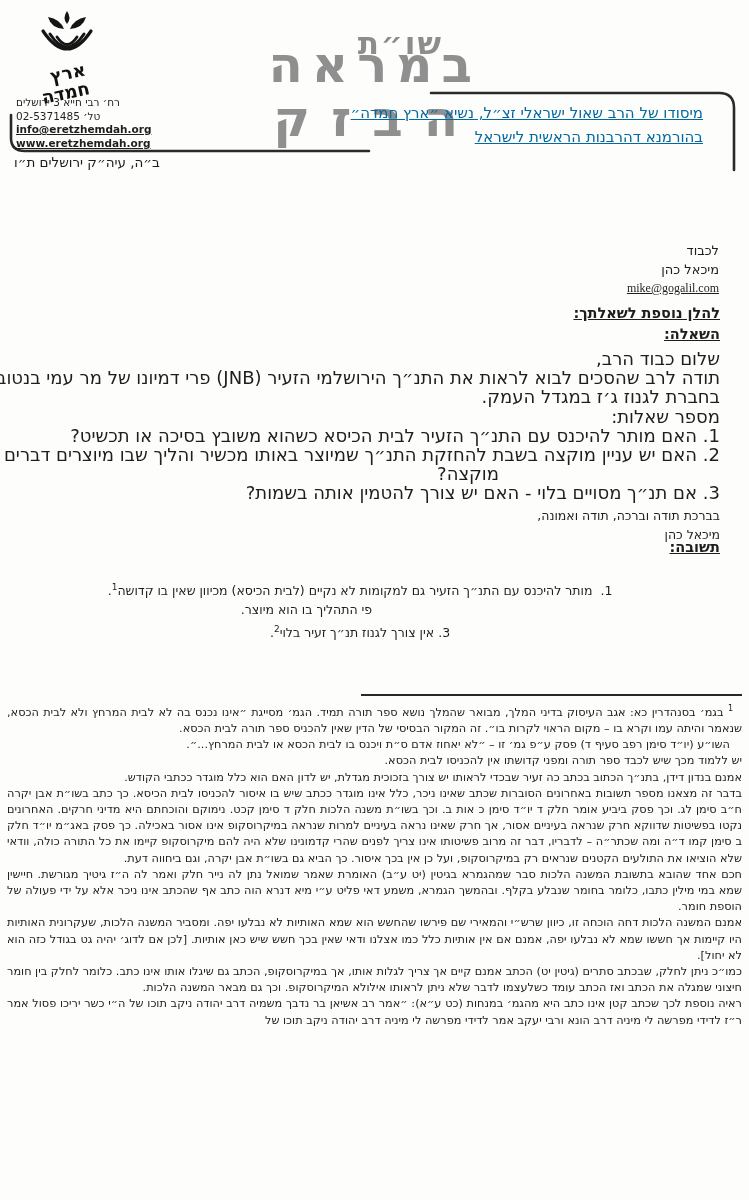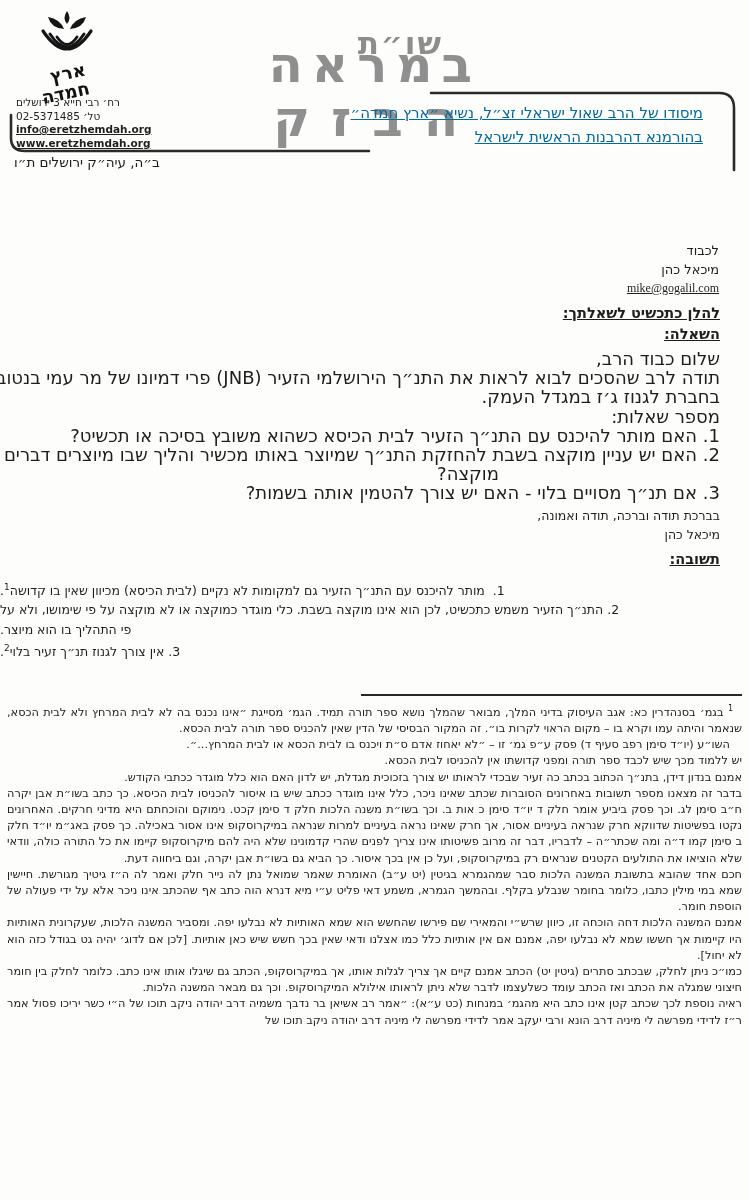--- a/index.html
+++ b/index.html
@@ -29,29 +29,29 @@
   .blessing{top:154px;left:14px;font-size:13.5px;white-space:nowrap;}
 
   .dateblock{top:183px;left:18px;direction:rtl;text-align:left;font-size:13px;line-height:18.5px;white-space:nowrap;}
 
   .recipient{top:242px;right:30px;text-align:right;font-size:13px;line-height:18.5px;white-space:nowrap;}
   .recipient .email{font-family:"Liberation Serif",serif;font-size:12px;text-decoration:underline;}
 
   .hline{right:29px;font-weight:bold;font-size:14.5px;text-decoration:underline;white-space:nowrap;}
   .h-intro{top:305px;}
   .h-question{top:326px;}
-  .h-answer{top:551px;}
+  .h-answer{top:539px;}
 
   .qbody{top:349px;right:29px;left:0;font-size:18px;line-height:19.2px;text-align:right;}
   .qbody div{white-space:nowrap;}
   .q-cont{padding-right:221px;}
 
   .signoff{top:506px;right:29px;font-size:12.5px;line-height:19px;text-align:right;white-space:nowrap;}
 
-  .answers{top:578px;right:29px;left:0;font-size:12.5px;line-height:19.2px;text-align:left;}
+  .answers{top:578px;right:29px;left:0;font-size:12.5px;line-height:19.2px;text-align:center;}
   .answers div{white-space:nowrap;}
   .a-cont{padding-right:107px;}
   .answers sup{font-size:9px;}
 
   .fn-sep{top:694px;left:361px;width:381px;height:2px;background:#282828;}
 
   .footnotes{top:701px;left:7px;right:7px;font-size:11.3px;line-height:16.2px;
              text-align:justify;text-align-last:right;color:#1d1d1d;}
   .fn-par{margin:0;}
   .fn-first{text-indent:9px;}
@@ -99,21 +99,21 @@
 
   <div class="abs blessing">ב״ה, עיה״ק ירושלים ת״ו</div>
 
 
   <div class="abs recipient">
     <div>לכבוד</div>
     <div>מיכאל כהן</div>
     <div class="email">mike@gogalil.com</div>
   </div>
 
-  <div class="abs hline h-intro">להלן כתכשיט לשאלתך:</div>
+  <div class="abs hline h-intro">להלן נוספת לשאלתך:</div>
   <div class="abs hline h-question">השאלה:</div>
 
   <div class="abs qbody">
     <div>שלום כבוד הרב,</div>
     <div>תודה לרב שהסכים לבוא לראות את התנ״ך הירושלמי הזעיר (JNB) פרי דמיונו של מר עמי בנטוב מתל-אביב המיוצר</div>
     <div>בחברת לגנוז ג׳ז במגדל העמק.</div>
     <div>מספר שאלות:</div>
     <div>1. האם מותר להיכנס עם התנ״ך הזעיר לבית הכיסא כשהוא משובץ בסיכה או תכשיט?</div>
     <div>2. האם יש עניין מוקצה בשבת להחזקת התנ״ך שמיוצר באותו מכשיר והליך שבו מיוצרים דברים שוודאי מבחינת</div>
     <div class="q-cont">מוקצה?</div>
@@ -122,21 +122,20 @@
 
   <div class="abs signoff">
     <div>בברכת תודה וברכה, תודה ואמונה,</div>
     <div>מיכאל כהן</div>
   </div>
 
   <div class="abs hline h-answer">תשובה:</div>
 
   <div class="abs answers">
     <div><span>1.&nbsp; מותר להיכנס עם התנ״ך הזעיר גם למקומות לא נקיים (לבית הכיסא) מכיוון שאין בו קדושה</span><sup>1</sup><span>.</span></div>
-    <div><span>2. התנ״ך הזעיר משמש כתכשיט, לכן הוא אינו מוקצה בשבת. כלי מוגדר כמוקצה או לא מוקצה על פי שימושו, ולא על</span></div>
     <div class="a-cont"><span>פי התהליך בו הוא מיוצר.</span></div>
     <div><span>3. אין צורך לגנוז תנ״ך זעיר בלוי</span><sup>2</sup><span>.</span></div>
   </div>
 
   <div class="abs fn-sep"></div>
 
   <div class="abs footnotes">
     <div class="fn-par fn-first"><sup>1</sup> <span>בגמ׳ בסנהדרין כא: אגב העיסוק בדיני המלך, מבואר שהמלך נושא ספר תורה תמיד. הגמ׳ מסייגת ״אינו נכנס בה לא לבית המרחץ ולא לבית הכסא, שנאמר והיתה עמו וקרא בו – מקום הראוי לקרות בו״. זה המקור הבסיסי של הדין שאין להכניס ספר תורה לבית הכסא.</span></div>
     <div class="fn-par fn-indent">השו״ע (יו״ד סימן רפב סעיף ד) פסק ע״פ גמ׳ זו – ״לא יאחוז אדם ס״ת ויכנס בו לבית הכסא או לבית המרחץ...״.</div>
     <div class="fn-par">יש ללמוד מכך שיש לכבד ספר תורה ומפני קדושתו אין להכניסו לבית הכסא.</div>

